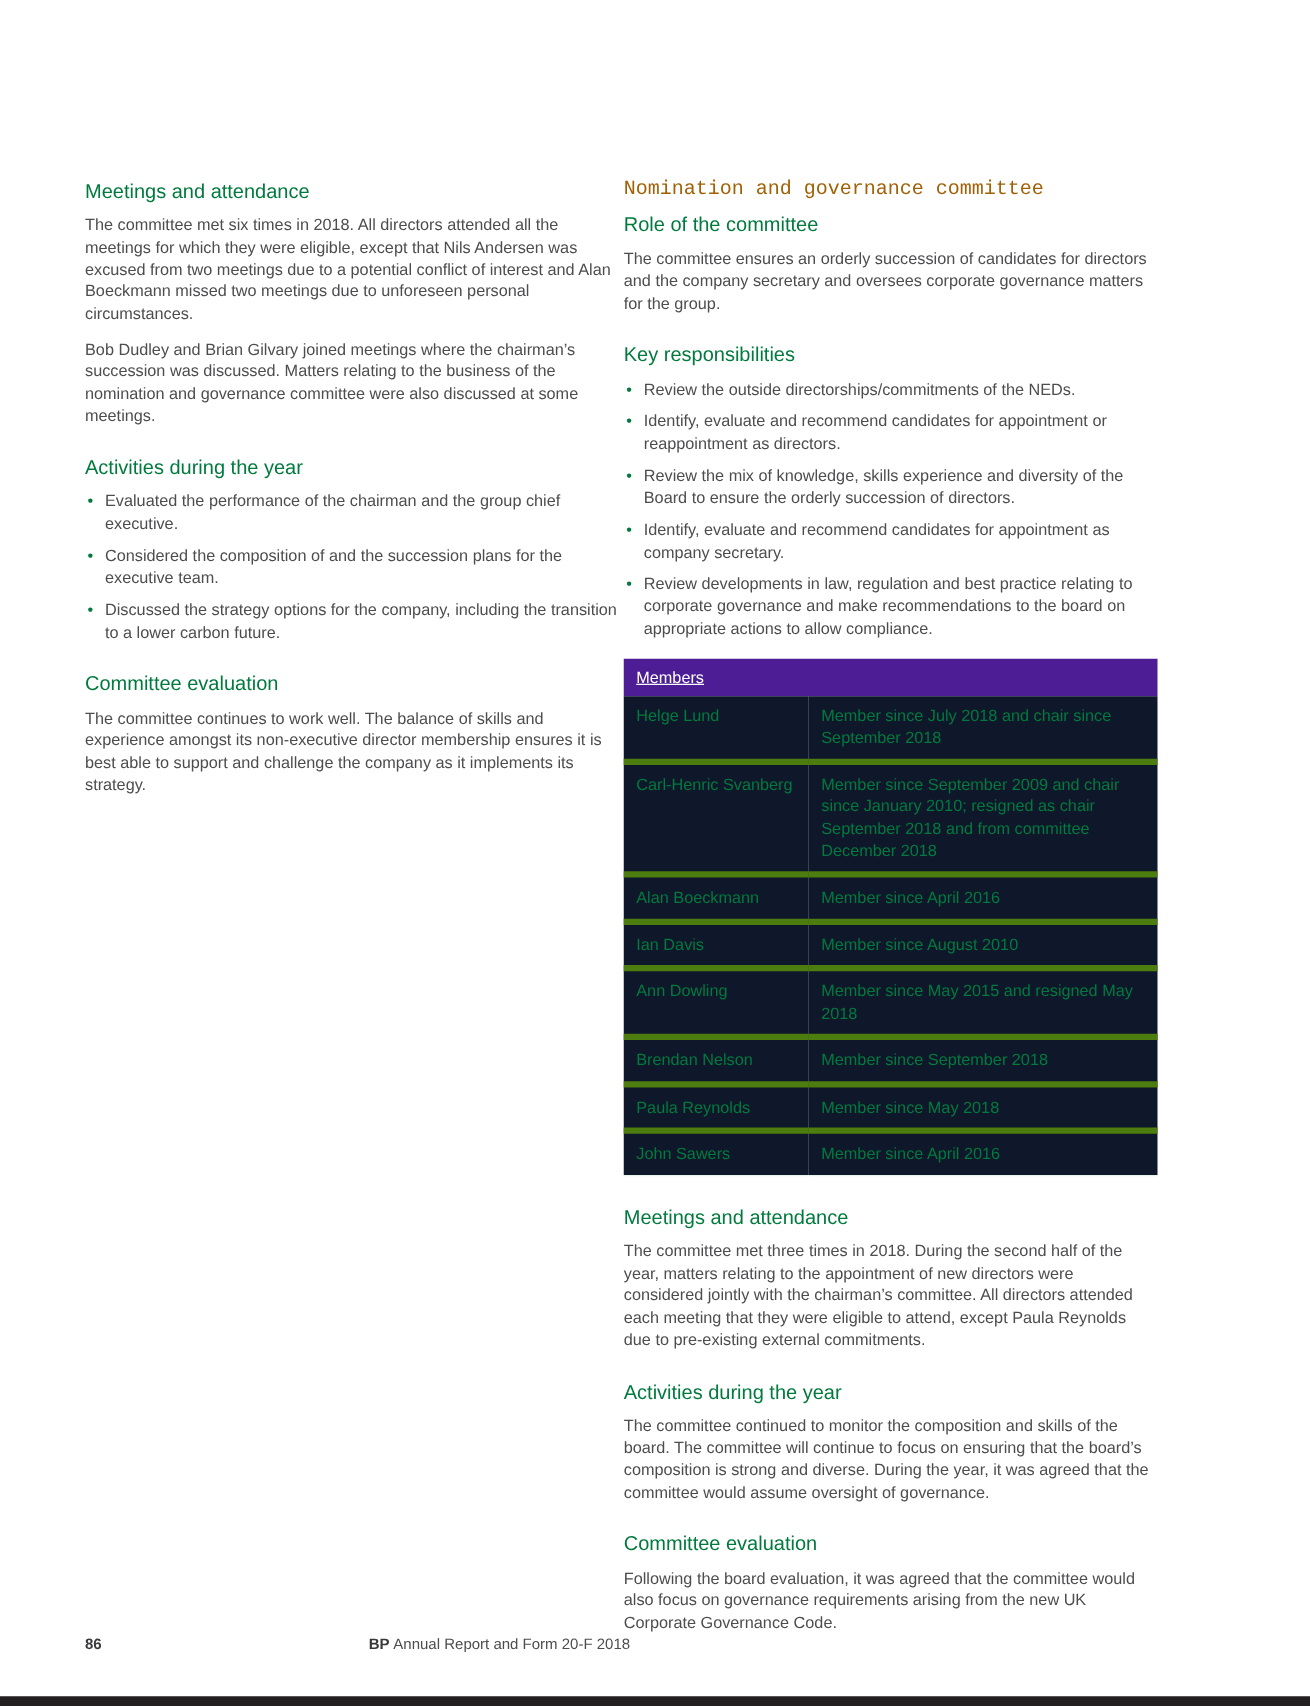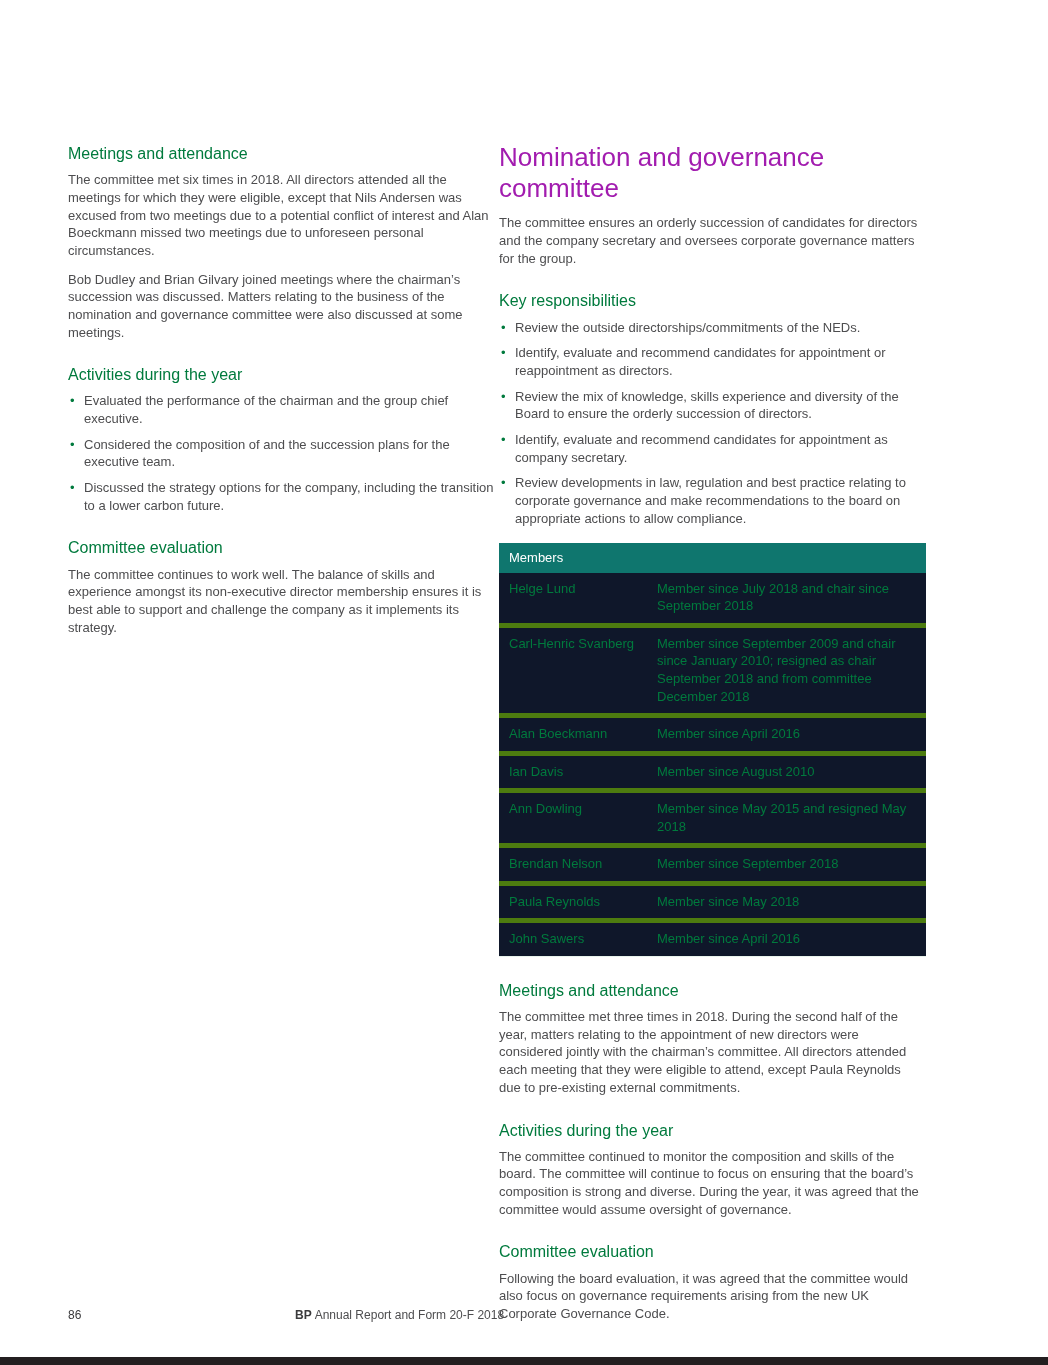--- a/index.html
+++ b/index.html
@@ -17,25 +17,26 @@
     top:142px;
     left:68px;
     width:874px;
     display:grid;
     grid-template-columns:427px 427px;
     column-gap:4px;
     align-items:start;
   }
   .col{min-width:0;}
   h1.main-title{
-    font-size:26px;
+    font-size:16px;
     font-weight:normal;
-    color:#a21caf;
+    color:#a16207;
     margin:0 0 10px 0;
     line-height:1.2;
+    font-family:Liberation Mono, monospace;
   }
   h3.section{
     font-size:16px;
     font-weight:normal;
     color:#007a3d;
     margin:24px 0 8px 0;
     line-height:1.2;
   }
   h3.section.first{margin-top:2px;}
   h3.section.after-title{margin-top:4px;}
@@ -66,25 +67,26 @@
     color:#007a3d;
   }
   table.members{
     width:100%;
     border-collapse:collapse;
     margin:16px 0 8px 0;
     font-size:13px;
     line-height:1.35;
   }
   table.members th{
-    background:#0f766e;
+    background:#4c1d95;
     color:#ffffff;
     font-weight:normal;
     text-align:left;
     padding:6px 10px;
+    text-decoration:underline;
   }
   table.members tbody{
     background:#0f172a;
   }
   table.members td{
     padding:7px 10px 8px 10px;
     color:#007a3d;
     vertical-align:top;
   }
   table.members td.name{width:128px;}
@@ -99,21 +101,21 @@
     top:1308px;
     left:0;
     width:1048px;
     height:20px;
     font-size:12px;
     color:#4d4d4f;
   }
   .footer .page-num{
     position:absolute;
     left:68px;
-    font-weight:normal;
+    font-weight:bold;
     color:#3a3a3c;
   }
   .footer .brand-line{
     position:absolute;
     left:295px;
   }
   .footer .brand{
     font-weight:bold;
     color:#3a3a3c;
     margin-right:3px;
@@ -145,20 +147,21 @@
         <li>Discussed the strategy options for the company, including the transition to a lower carbon future.</li>
       </ul>
 
       <h3 class="section">Committee evaluation</h3>
       <p class="body">The committee continues to work well. The balance of skills and experience amongst its non-executive director membership ensures it is best able to support and challenge the company as it implements its strategy.</p>
     </div>
 
     <div class="col">
       <h1 class="main-title">Nomination and governance committee</h1>
 
+      <h3 class="section after-title">Role of the committee</h3>
       <p class="body">The committee ensures an orderly succession of candidates for directors and the company secretary and oversees corporate governance matters for the group.</p>
 
       <h3 class="section">Key responsibilities</h3>
       <ul class="bullets">
         <li>Review the outside directorships/commitments of the NEDs.</li>
         <li>Identify, evaluate and recommend candidates for appointment or reappointment as directors.</li>
         <li>Review the mix of knowledge, skills experience and diversity of the Board to ensure the orderly succession of directors.</li>
         <li>Identify, evaluate and recommend candidates for appointment as company secretary.</li>
         <li>Review developments in law, regulation and best practice relating to corporate governance and make recommendations to the board on appropriate actions to allow compliance.</li>
       </ul>

